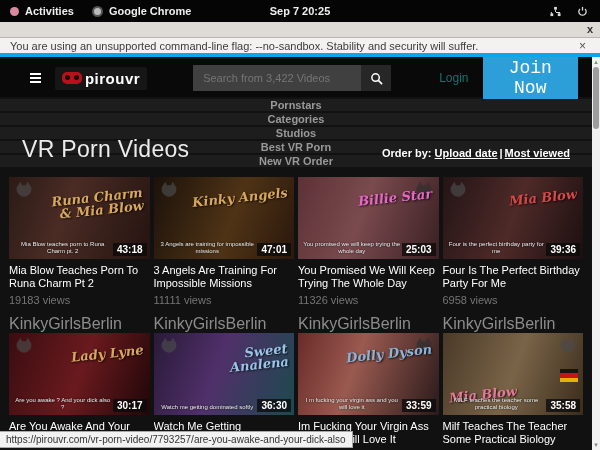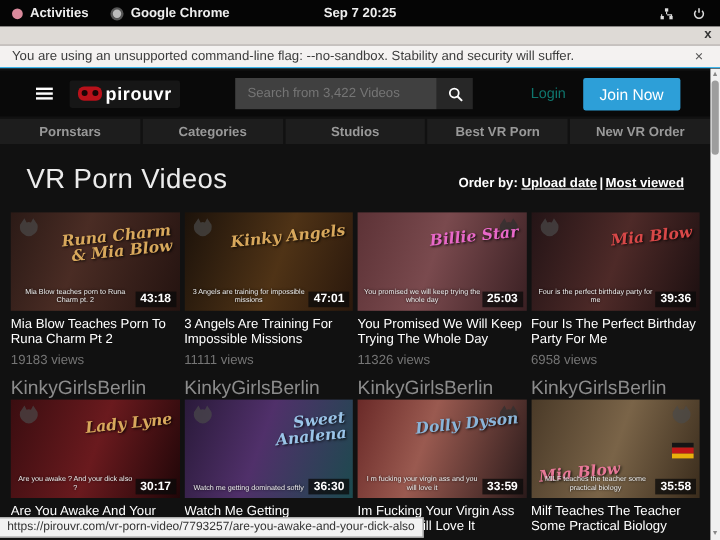--- a/index.html
+++ b/index.html
@@ -18,21 +18,21 @@
   .sys-right svg { display:block; }
 
   
   .titlebar { position:absolute; top:22px; left:0; right:0; height:16px; background:#dedad6;
               border-bottom:1px solid #b9b5b1; display:flex; align-items:center; justify-content:center;
               font-size:10px; font-weight:bold; color:#2e2e2e; }
   .titlebar .close { position:absolute; right:7px; top:1px; font-size:11px; color:#333; cursor:default; }
 
   
   .warnbar { position:absolute; top:38px; left:0; right:0; height:19px; background:#f4f2f1;
-             border-bottom:1px solid #0ea5e9; display:flex; align-items:center;
+             border-bottom:4px solid #0ea5e9; display:flex; align-items:center;
              font-size:11px; color:#3c3c3c; padding:0 10px; }
   .warnbar .close { margin-left:auto; color:#555; font-size:12px; padding-right:4px; }
 
   
   .webview { position:absolute; top:57px; left:0; right:0; bottom:0; background:#111; overflow:hidden; }
   .webinner { position:absolute; top:0; left:0; right:8px; bottom:0; }
 
   
   .scrollbar { position:absolute; top:0; right:0; bottom:0; width:8px; background:#f1f1f1; font-size:6px; color:#888; }
   .sb-arrow { display:block; text-align:center; height:10px; line-height:10px; }
@@ -46,25 +46,25 @@
   .logo { display:flex; align-items:center; background:#161616; padding:3px 7px; border-radius:2px; cursor:pointer; }
   .goggles { position:relative; width:20px; height:12px; background:#b8111a; border-radius:5px; margin-right:3px; }
   .goggles:before, .goggles:after { content:""; position:absolute; top:3px; width:5px; height:5px; border-radius:50%; background:#1a0506; }
   .goggles:before { left:3px; } .goggles:after { right:3px; }
   .logo-text { color:#fff; font-size:15px; font-weight:bold; letter-spacing:0.5px; }
   .search-wrap { display:flex; margin-left:46px; }
   .search-input { width:168px; height:26px; background:#404040; border:none; color:#9a9a9a;
                   font-size:11px; padding:0 10px; outline:none; font-family:"Liberation Sans",sans-serif; }
   .search-btn { width:30px; height:26px; background:#272727; border:none; display:flex; align-items:center; justify-content:center; cursor:pointer; }
   .login { margin-left:48px; color:#0f766e; font-size:12px; cursor:pointer; }
-  .join-btn { margin-left:14px; background:#2d9fd8; color:#fff; font-size:13px; border:none;
-              padding:6px 14px; border-radius:2px; cursor:pointer; font-family:Liberation Sans, sans-serif; }
-
-  
-  .nav { display:flex; gap:2px; margin-top:2px; height:21px; }
+  .join-btn { margin-left:14px; background:#2d9fd8; color:#fff; font-size:18px; border:none;
+              padding:6px 14px; border-radius:2px; cursor:pointer; font-family:Liberation Mono, monospace; }
+
+  
+  .nav { display:flex; gap:2px; margin-top:2px; height:21px;flex-direction:column; }
   .nav-item { flex:1; background:#1d1d1d; color:#999; font-size:11px; font-weight:bold;
               display:flex; align-items:center; justify-content:center; cursor:pointer; }
 
   
   .head-row { display:flex; align-items:flex-end; padding:16px 22px 0 22px; }
   .page-title { color:#ececec; font-size:23px; font-weight:normal; letter-spacing:0.3px; }
   .order-by { margin-left:auto; color:#fff; font-size:11px; font-weight:bold; padding-bottom:4px; }
   .order-by a { color:#fff; text-decoration:underline; cursor:pointer; }
   .order-sep { padding:0 2px; }
 

